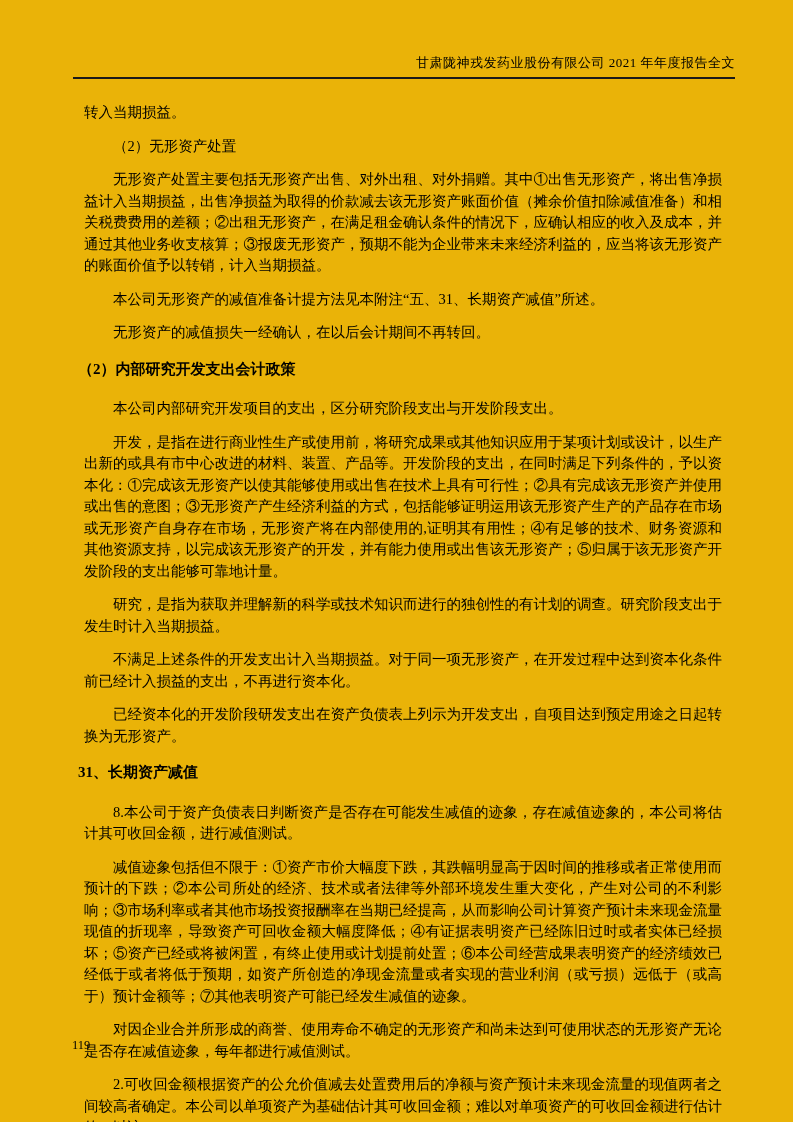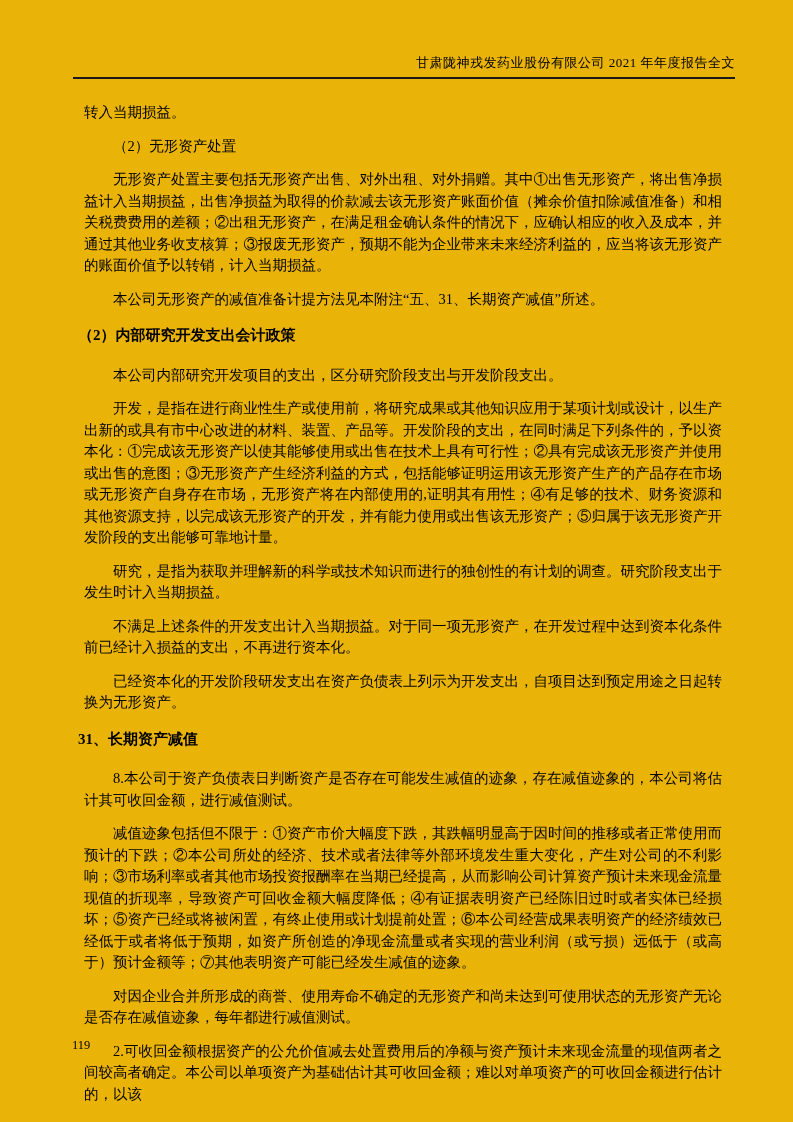--- a/index.html
+++ b/index.html
@@ -65,20 +65,21 @@
 
   <div class="header">
     <span>甘肃陇神戎发药业股份有限公司 2021 年年度报告全文</span>
   </div>
 
   <div class="content">
     <p class="para no-indent">转入当期损益。</p>
     <p class="para">（2）无形资产处置</p>
     <p class="para">无形资产处置主要包括无形资产出售、对外出租、对外捐赠。其中①出售无形资产，将出售净损益计入当期损益，出售净损益为取得的价款减去该无形资产账面价值（摊余价值扣除减值准备）和相关税费费用的差额；②出租无形资产，在满足租金确认条件的情况下，应确认相应的收入及成本，并通过其他业务收支核算；③报废无形资产，预期不能为企业带来未来经济利益的，应当将该无形资产的账面价值予以转销，计入当期损益。</p>
     <p class="para">本公司无形资产的减值准备计提方法见本附注“五、31、长期资产减值”所述。</p>
+    <p class="para">无形资产的减值损失一经确认，在以后会计期间不再转回。</p>
     <p class="heading">（2）内部研究开发支出会计政策</p>
     <p class="para">本公司内部研究开发项目的支出，区分研究阶段支出与开发阶段支出。</p>
     <p class="para">开发，是指在进行商业性生产或使用前，将研究成果或其他知识应用于某项计划或设计，以生产出新的或具有市中心改进的材料、装置、产品等。开发阶段的支出，在同时满足下列条件的，予以资本化：①完成该无形资产以使其能够使用或出售在技术上具有可行性；②具有完成该无形资产并使用或出售的意图；③无形资产产生经济利益的方式，包括能够证明运用该无形资产生产的产品存在市场或无形资产自身存在市场，无形资产将在内部使用的,证明其有用性；④有足够的技术、财务资源和其他资源支持，以完成该无形资产的开发，并有能力使用或出售该无形资产；⑤归属于该无形资产开发阶段的支出能够可靠地计量。</p>
     <p class="para">研究，是指为获取并理解新的科学或技术知识而进行的独创性的有计划的调查。研究阶段支出于发生时计入当期损益。</p>
     <p class="para">不满足上述条件的开发支出计入当期损益。对于同一项无形资产，在开发过程中达到资本化条件前已经计入损益的支出，不再进行资本化。</p>
     <p class="para">已经资本化的开发阶段研发支出在资产负债表上列示为开发支出，自项目达到预定用途之日起转换为无形资产。</p>
     <p class="heading">31、长期资产减值</p>
     <p class="para">8.本公司于资产负债表日判断资产是否存在可能发生减值的迹象，存在减值迹象的，本公司将估计其可收回金额，进行减值测试。</p>
     <p class="para">减值迹象包括但不限于：①资产市价大幅度下跌，其跌幅明显高于因时间的推移或者正常使用而预计的下跌；②本公司所处的经济、技术或者法律等外部环境发生重大变化，产生对公司的不利影响；③市场利率或者其他市场投资报酬率在当期已经提高，从而影响公司计算资产预计未来现金流量现值的折现率，导致资产可回收金额大幅度降低；④有证据表明资产已经陈旧过时或者实体已经损坏；⑤资产已经或将被闲置，有终止使用或计划提前处置；⑥本公司经营成果表明资产的经济绩效已经低于或者将低于预期，如资产所创造的净现金流量或者实现的营业利润（或亏损）远低于（或高于）预计金额等；⑦其他表明资产可能已经发生减值的迹象。</p>
     <p class="para">对因企业合并所形成的商誉、使用寿命不确定的无形资产和尚未达到可使用状态的无形资产无论是否存在减值迹象，每年都进行减值测试。</p>

